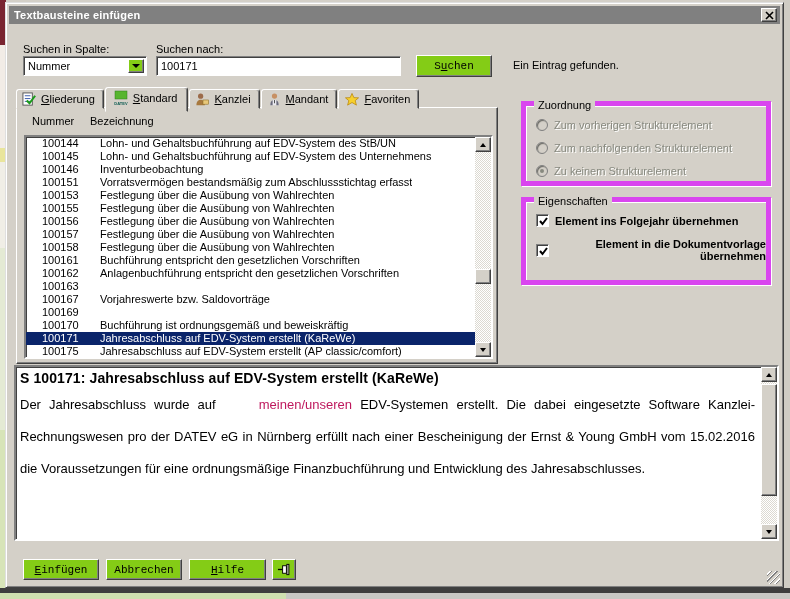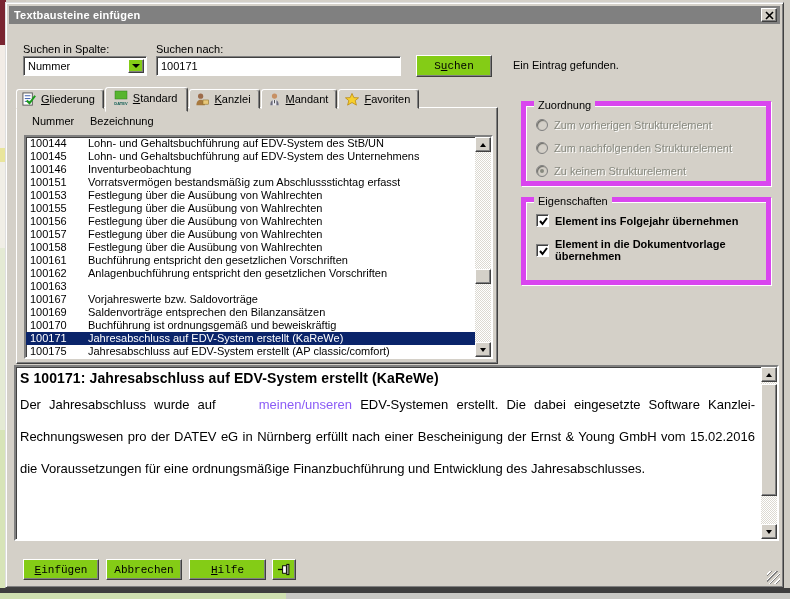--- a/index.html
+++ b/index.html
@@ -51,21 +51,21 @@
   .tab.active { height:25px; margin-bottom:-3px; z-index:7; padding:0 10px 3px 7px; }
   .tab svg { display:block; }
 
   .panel { position:absolute; left:10px; top:104px; width:482px; height:257px; background:#d4d0c8;
     border:1px solid; border-color:#ffffff #404040 #404040 #ffffff; box-shadow:inset -1px -1px 0 #808080; z-index:5; }
   .colhdr { position:absolute; top:7px; left:15px; }
   .colhdr2 { position:absolute; top:7px; left:73px; }
 
   .listbox { position:absolute; left:7px; top:27px; width:469px; height:224px; background:#fff;
     border:2px solid; border-color:#808080 #ffffff #ffffff #808080; box-shadow:inset 1px 1px 0 #404040; overflow:hidden; }
-  .lrow { position:relative; height:13px; line-height:13px; display:flex; padding-left:4px; color:#000; width:449px; }
+  .lrow { position:relative; height:13px; line-height:13px; display:flex; padding-left:16px; color:#000; width:449px; }
   .lrow .num { width:58px; flex:none; }
   .lrow .nm { white-space:nowrap; overflow:hidden; }
   .lrow.selected { background:#0a246a; color:#ffffff; }
 
   
   .vsb { position:absolute; top:0; bottom:0; right:0; width:16px;
     background-image:conic-gradient(#ffffff 25%, #dcd9d1 0 50%, #ffffff 0 75%, #dcd9d1 0); background-size:2px 2px; }
   .sbtn { position:absolute; left:0; width:16px; height:15px; background:#d4d0c8;
     border:1px solid; border-color:#ffffff #404040 #404040 #ffffff; box-shadow:inset -1px -1px 0 #808080;
     display:flex; align-items:center; justify-content:center; }
@@ -86,21 +86,21 @@
   .chk { width:13px; height:13px; background:#ffffff; border:1px solid; border-color:#808080 #ffffff #ffffff #808080;
     box-shadow:inset 1px 1px 0 #404040; position:relative; flex:none; }
   .chk.disabled { background:#d4d0c8; }
   .chk.checked svg { position:absolute; left:1px; top:1px; }
 
   .contentbox { position:absolute; left:8px; top:362px; width:765px; height:176px; background:#ffffff;
     border:2px solid; border-color:#808080 #ffffff #ffffff #808080; box-shadow:inset 1px 1px 0 #404040; overflow:hidden; }
   .contentinner { position:absolute; left:4px; top:2px; right:22px; }
   .contentinner h1 { font-size:14px; font-weight:bold; line-height:19px; color:#000; letter-spacing:.1px; }
   .contentinner p { font-size:13px; line-height:32px; text-align:justify; color:#000; margin-top:1px; }
-  .linkblue { color:#8b5cf6;margin-left:35px; }
+  .linkblue { color:#be185d;margin-left:35px; }
 
   .footbtn { position:absolute; top:556px; height:21px; }
   .grip { position:absolute; right:3px; bottom:3px; width:13px; height:13px;
     background:repeating-linear-gradient(135deg, transparent 0 2px, #ffffff 2px 3px, #808080 3px 4px); }
   u { text-decoration:underline; }
 </style>
 </head>
 <body>
 
 <div id="stage">
@@ -233,21 +233,20 @@
           </div>
         <div class="lrow">
             <span class="num">100163</span>
           </div>
         <div class="lrow">
             <span class="num">100167</span>
             <span class="nm">Vorjahreswerte bzw. Saldovorträge</span>
           </div>
         <div class="lrow">
             <span class="num">100169</span>
-            <span class="nm">Saldenvorträge entsprechen den Bilanzansätzen</span>
           </div>
         <div class="lrow">
             <span class="num">100170</span>
             <span class="nm">Buchführung ist ordnungsgemäß und beweiskräftig</span>
           </div>
         <div class="lrow selected">
             <span class="num">100171</span>
             <span class="nm">Jahresabschluss auf EDV-System erstellt (KaReWe)</span>
           </div>
         <div class="lrow">
@@ -286,21 +285,21 @@
     <div class="groupbox" style="left:515px;top:194px;width:250px;height:88px;">
       <span class="legend">Eigenschaften</span>
       <div class="optrow" style="top:12px;">
         <div class="chk checked">
           <svg width="11" height="11" viewBox="0 0 11 11">
               <polyline points="2,5 4.5,8 9,2" fill="none" stroke="#000" stroke-width="2"></polyline>
             </svg>
         </div>
         <span style="font-weight:bold;">Element ins Folgejahr übernehmen</span>
       </div>
-      <div class="optrow" style="top:36px;">
+      <div class="optrow" style="top:36px;text-align:right;">
         <div class="chk checked">
           <svg width="11" height="11" viewBox="0 0 11 11">
               <polyline points="2,5 4.5,8 9,2" fill="none" stroke="#000" stroke-width="2"></polyline>
             </svg>
         </div>
         <span style="font-weight:bold;">Element in die Dokumentvorlage übernehmen</span>
       </div>
     </div>
 
     <div class="lbl" style="left:9px;top:368px;">Textbausteininhalt:</div>

